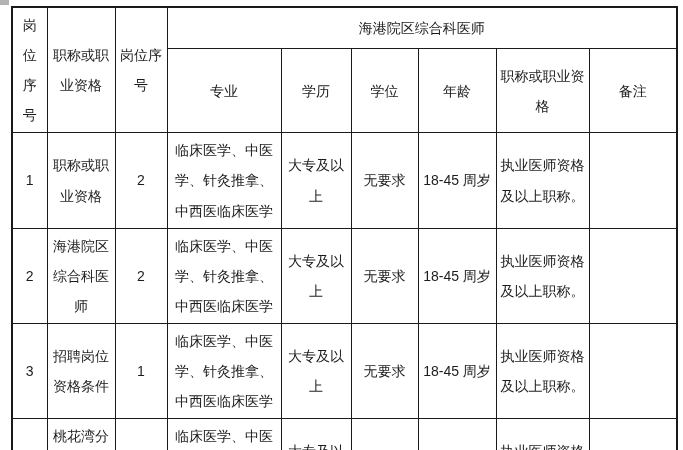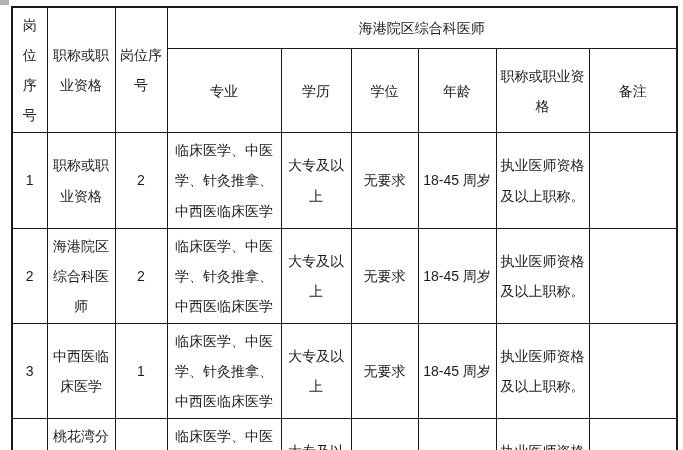--- a/index.html
+++ b/index.html
@@ -101,21 +101,21 @@
         <td>2</td>
         <td>临床医学、中医学、针灸推拿、中西医临床医学</td>
         <td>大专及以上</td>
         <td>无要求</td>
         <td>18-45 周岁</td>
         <td>执业医师资格及以上职称。</td>
         <td></td>
       </tr>
       <tr class="data-row">
         <td>3</td>
-        <td>中西医临床医学</td>
+        <td>招聘岗位资格条件</td>
         <td>1</td>
         <td>临床医学、中医学、针灸推拿、中西医临床医学</td>
         <td>大专及以上</td>
         <td>无要求</td>
         <td>18-45 周岁</td>
         <td>执业医师资格及以上职称。</td>
         <td></td>
       </tr>
       <tr class="data-row">
         <td>4</td>

